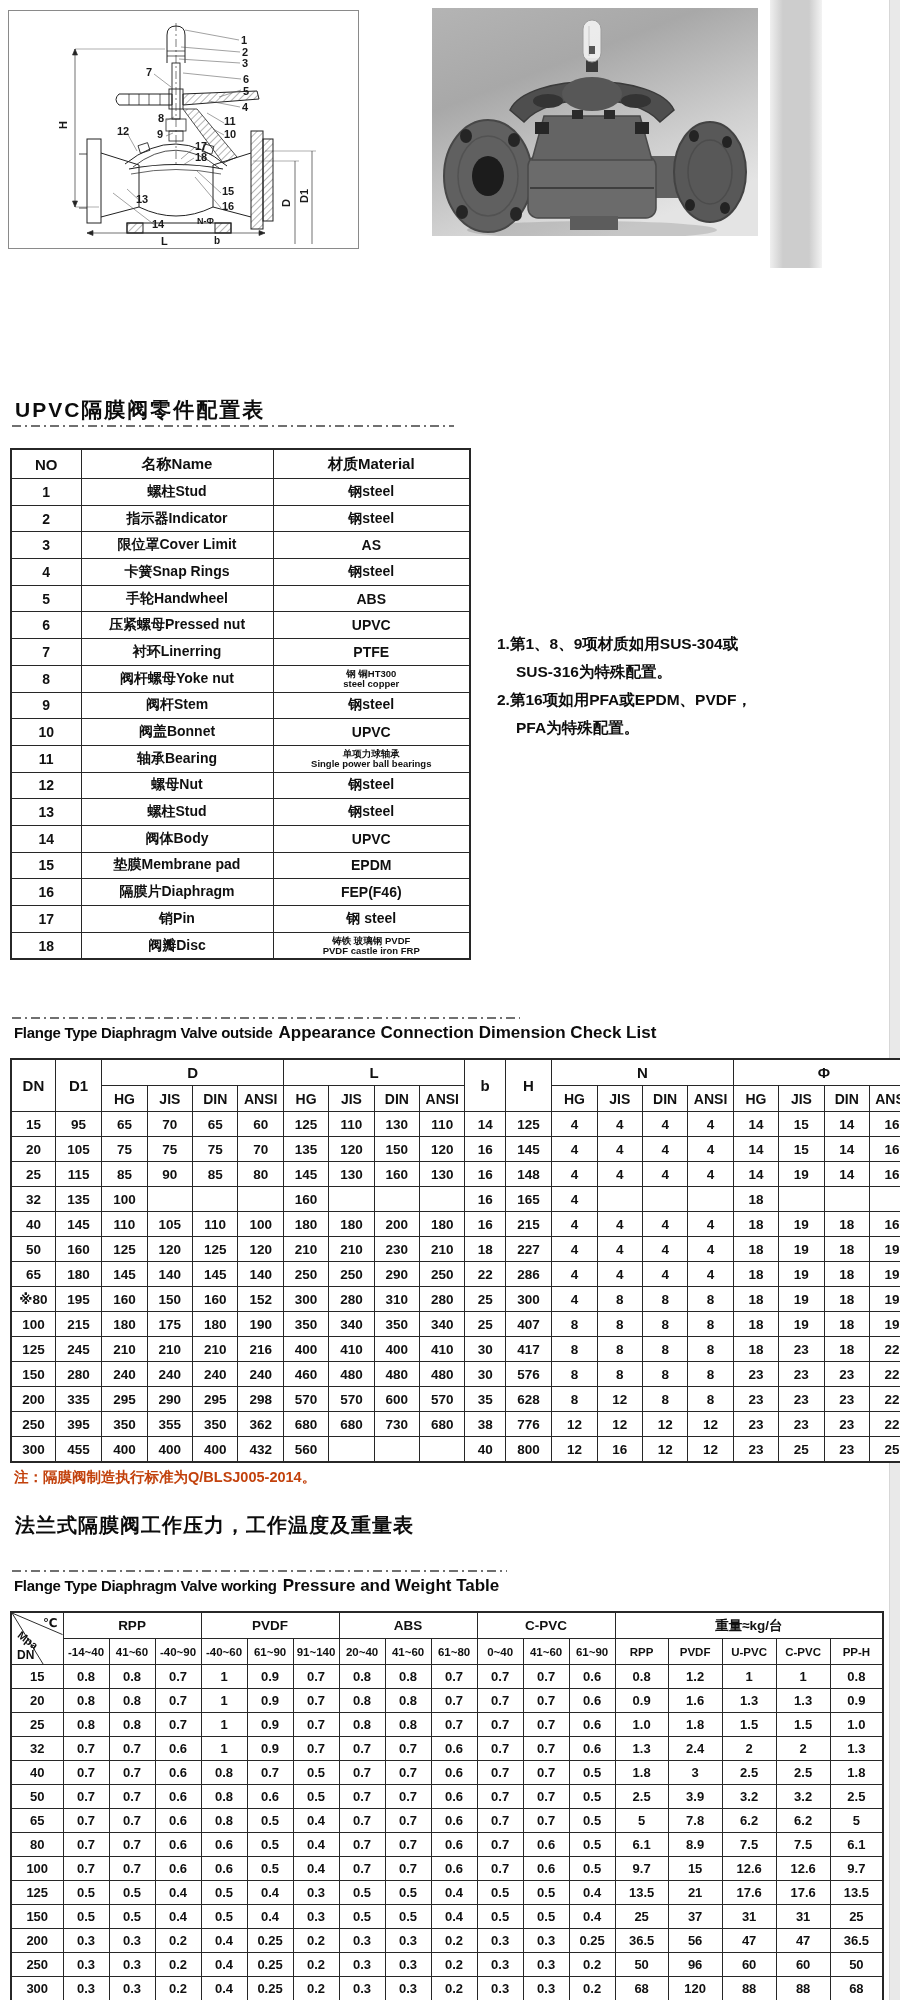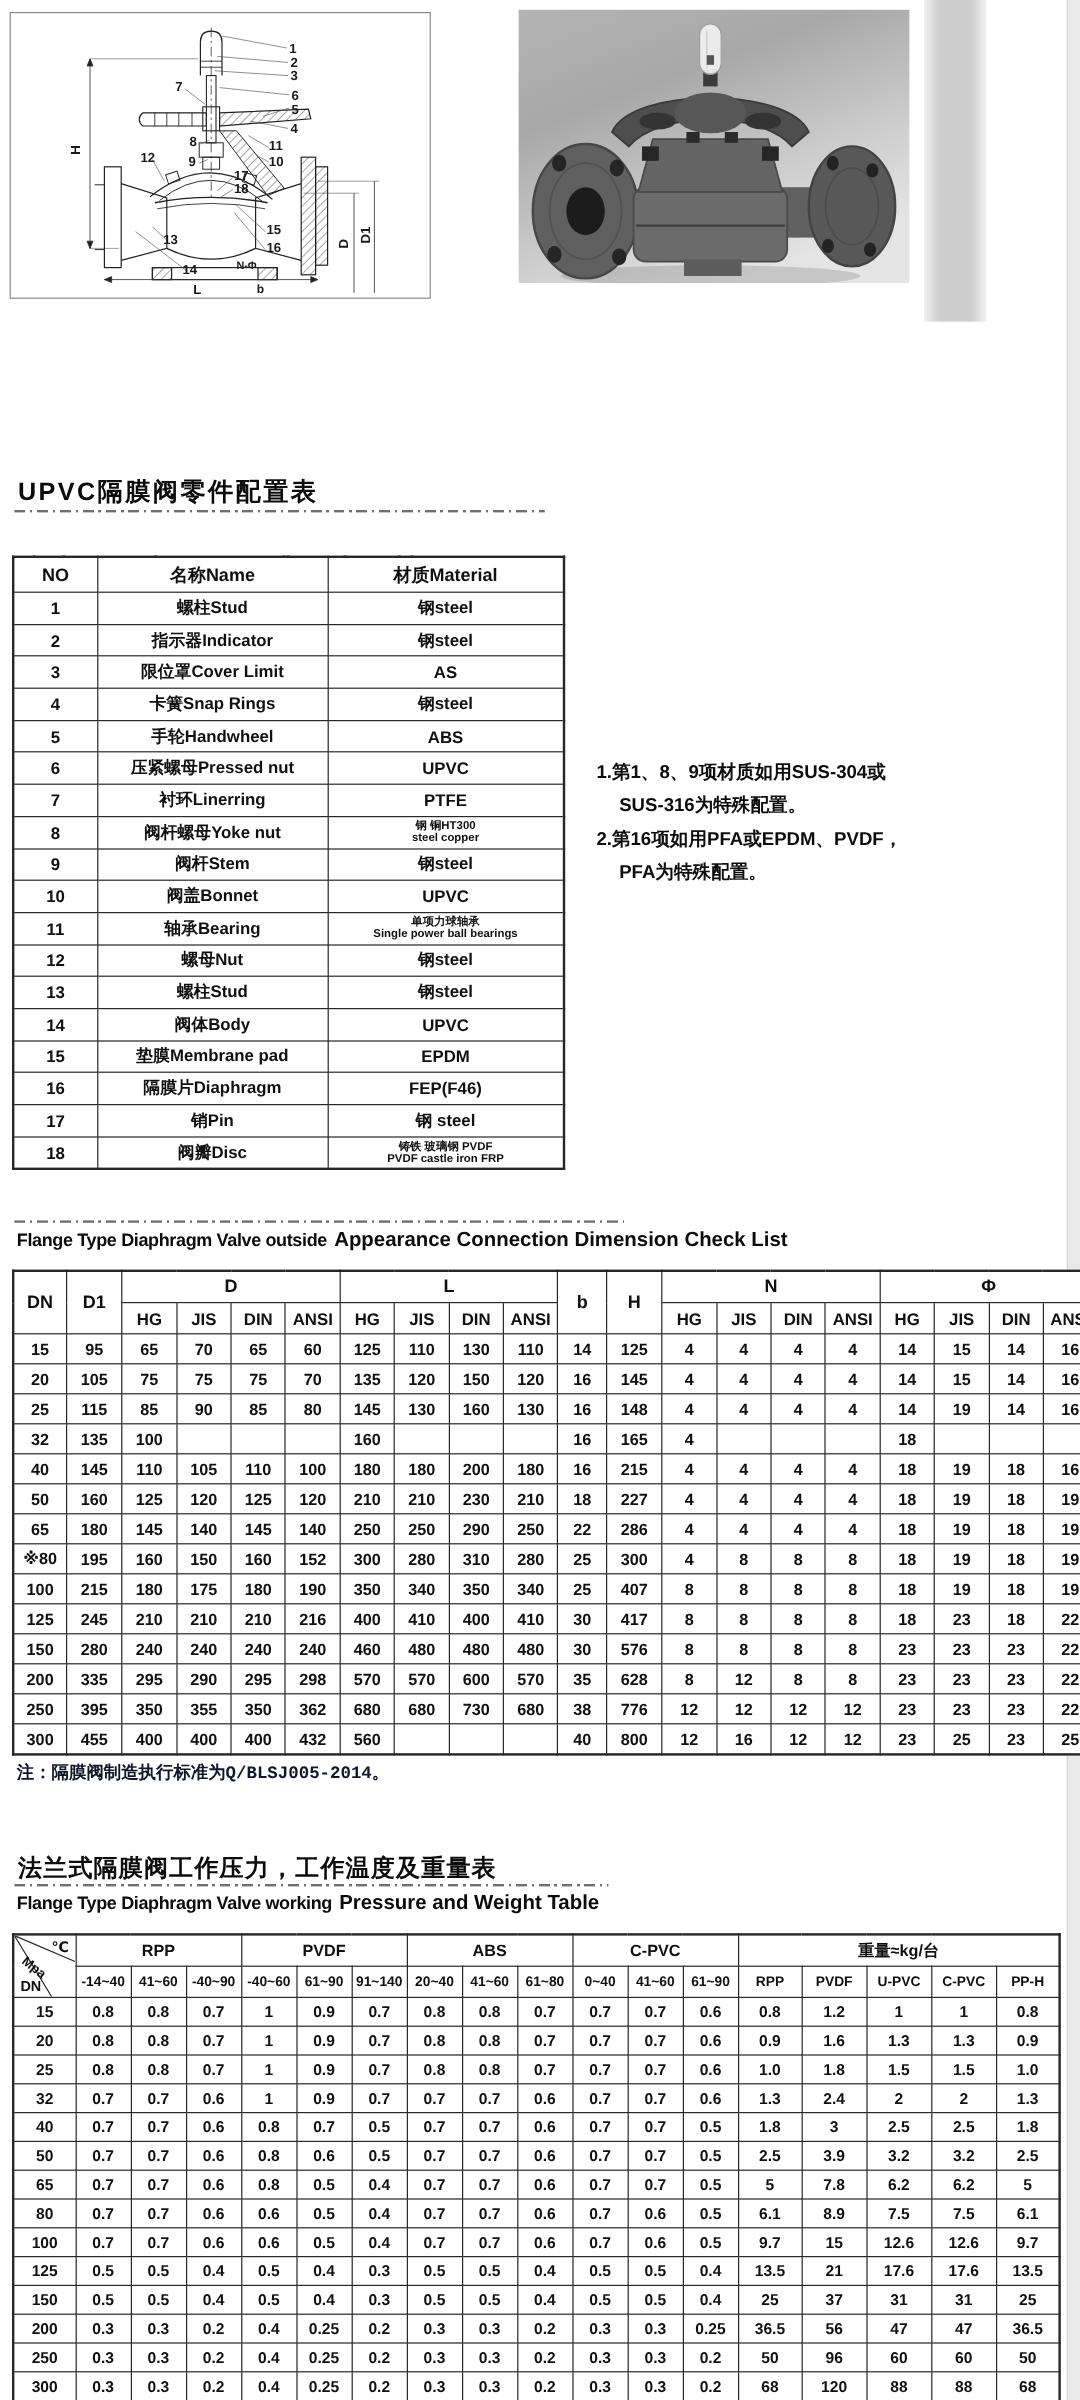--- a/index.html
+++ b/index.html
@@ -23,33 +23,33 @@
     background:repeating-linear-gradient(90deg,#707070 0 9px,transparent 9px 13px,#707070 13px 15px,transparent 15px 19px);}
   .h-en{position:absolute;margin:0;font-size:17px;color:#0c0c0c;white-space:nowrap;transform-origin:left center;}
   .h-en .pt1{font-size:15px;letter-spacing:-0.3px;}
   .h-en .pt2{font-size:17px;margin-left:6px;}
 
   table.tbl{position:absolute;border-collapse:collapse;table-layout:fixed;background:#fff;
     border:2px solid #272727;}
   table.tbl th,table.tbl td{border:1px solid #272727;text-align:center;vertical-align:middle;
     padding:0;font-weight:700;color:#101010;white-space:nowrap;overflow:hidden;}
 
-  table.parts{left:10px;top:463px;width:459px;}
+  table.parts{left:10px;top:448px;width:459px;}
   table.parts th{height:28px;font-size:15px;}
   table.parts td{height:25.7px;font-size:14px;}
   table.parts td.twoline{font-size:9.5px;line-height:9.5px;}
 
   .notes{position:absolute;left:497px;top:630px;font-size:15.5px;line-height:28px;color:#0d0d0d;}
   .notes .ind{padding-left:19px;}
 
   table.dim{left:10px;top:1058px;width:906px;}
   table.dim th{height:25px;font-size:14px;}
   table.dim thead tr:first-child th{font-size:15px;}
   table.dim td{height:24px;font-size:13.5px;}
-  .tbl-note{position:absolute;left:14px;top:1468px;font-size:14.5px;color:#0f172a;font-family:Liberation Mono, monospace;}
+  .tbl-note{position:absolute;left:14px;top:1468px;font-size:14.5px;color:#c2410c;}
 
   table.pw{left:10px;top:1611px;width:872px;}
   table.pw th{height:25px;font-size:13px;}
   table.pw thead tr:first-child th{font-size:13.5px;}
   table.pw thead tr:nth-child(2) th{font-size:11.5px;}
   table.pw td{height:23px;font-size:13px;}
 
   th.corner{position:relative;padding:0;}
   th.corner svg{position:absolute;left:0;top:0;width:100%;height:100%;}
   th.corner .c-top{position:absolute;top:3px;right:5px;font-size:12px;}
@@ -706,21 +706,21 @@
           <td>12</td>
           <td>23</td>
           <td>25</td>
           <td>23</td>
           <td>25</td>
         </tr>
       </tbody>
   </table>
   <div class="tbl-note">注：隔膜阀制造执行标准为Q/BLSJ005-2014。</div>
 
-  <h1 class="h-cn small" style="left:15px;top:1543px;">法兰式隔膜阀工作压力，工作温度及重量表</h1>
+  <h1 class="h-cn small" style="left:15px;top:1512px;">法兰式隔膜阀工作压力，工作温度及重量表</h1>
   <div class="dashline" style="left:12px;top:1570px;width:495px;"></div>
   <h2 class="h-en" style="left:14px;top:1576px;">
     <span class="pt1">Flange Type Diaphragm Valve working</span><span class="pt2">Pressure and Weight Table</span>
   </h2>
 
   <table class="tbl pw">
     <colgroup>
       <col style="width:52px">
       <col style="width:46px">
         <col style="width:46px">

